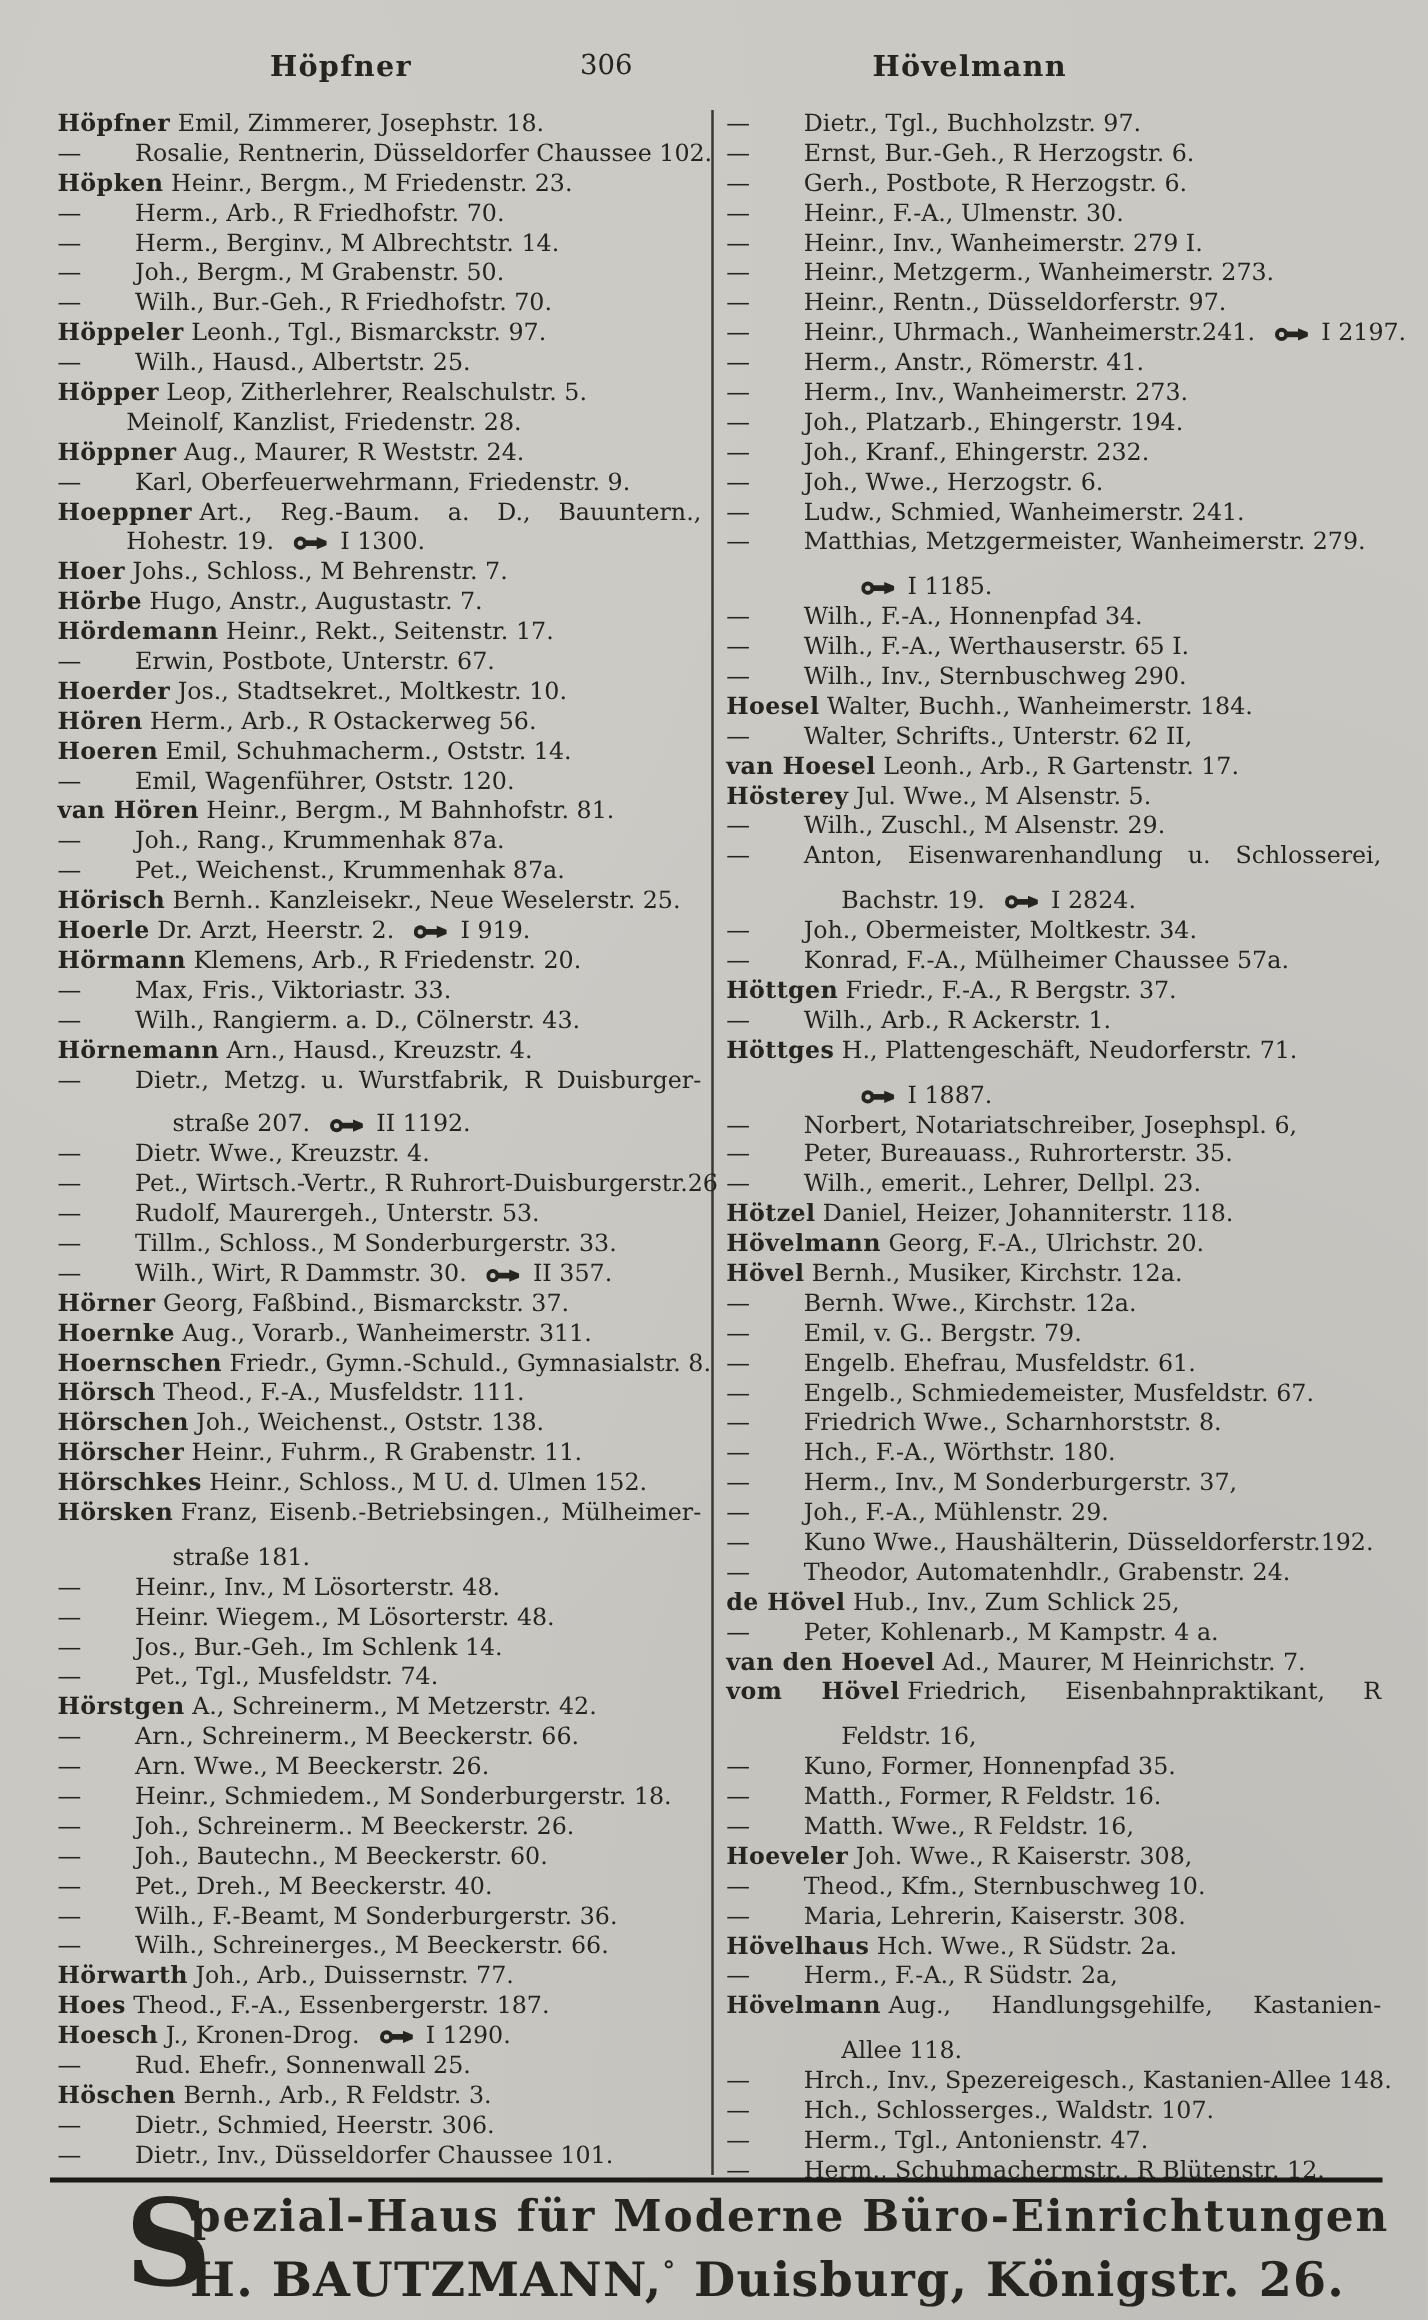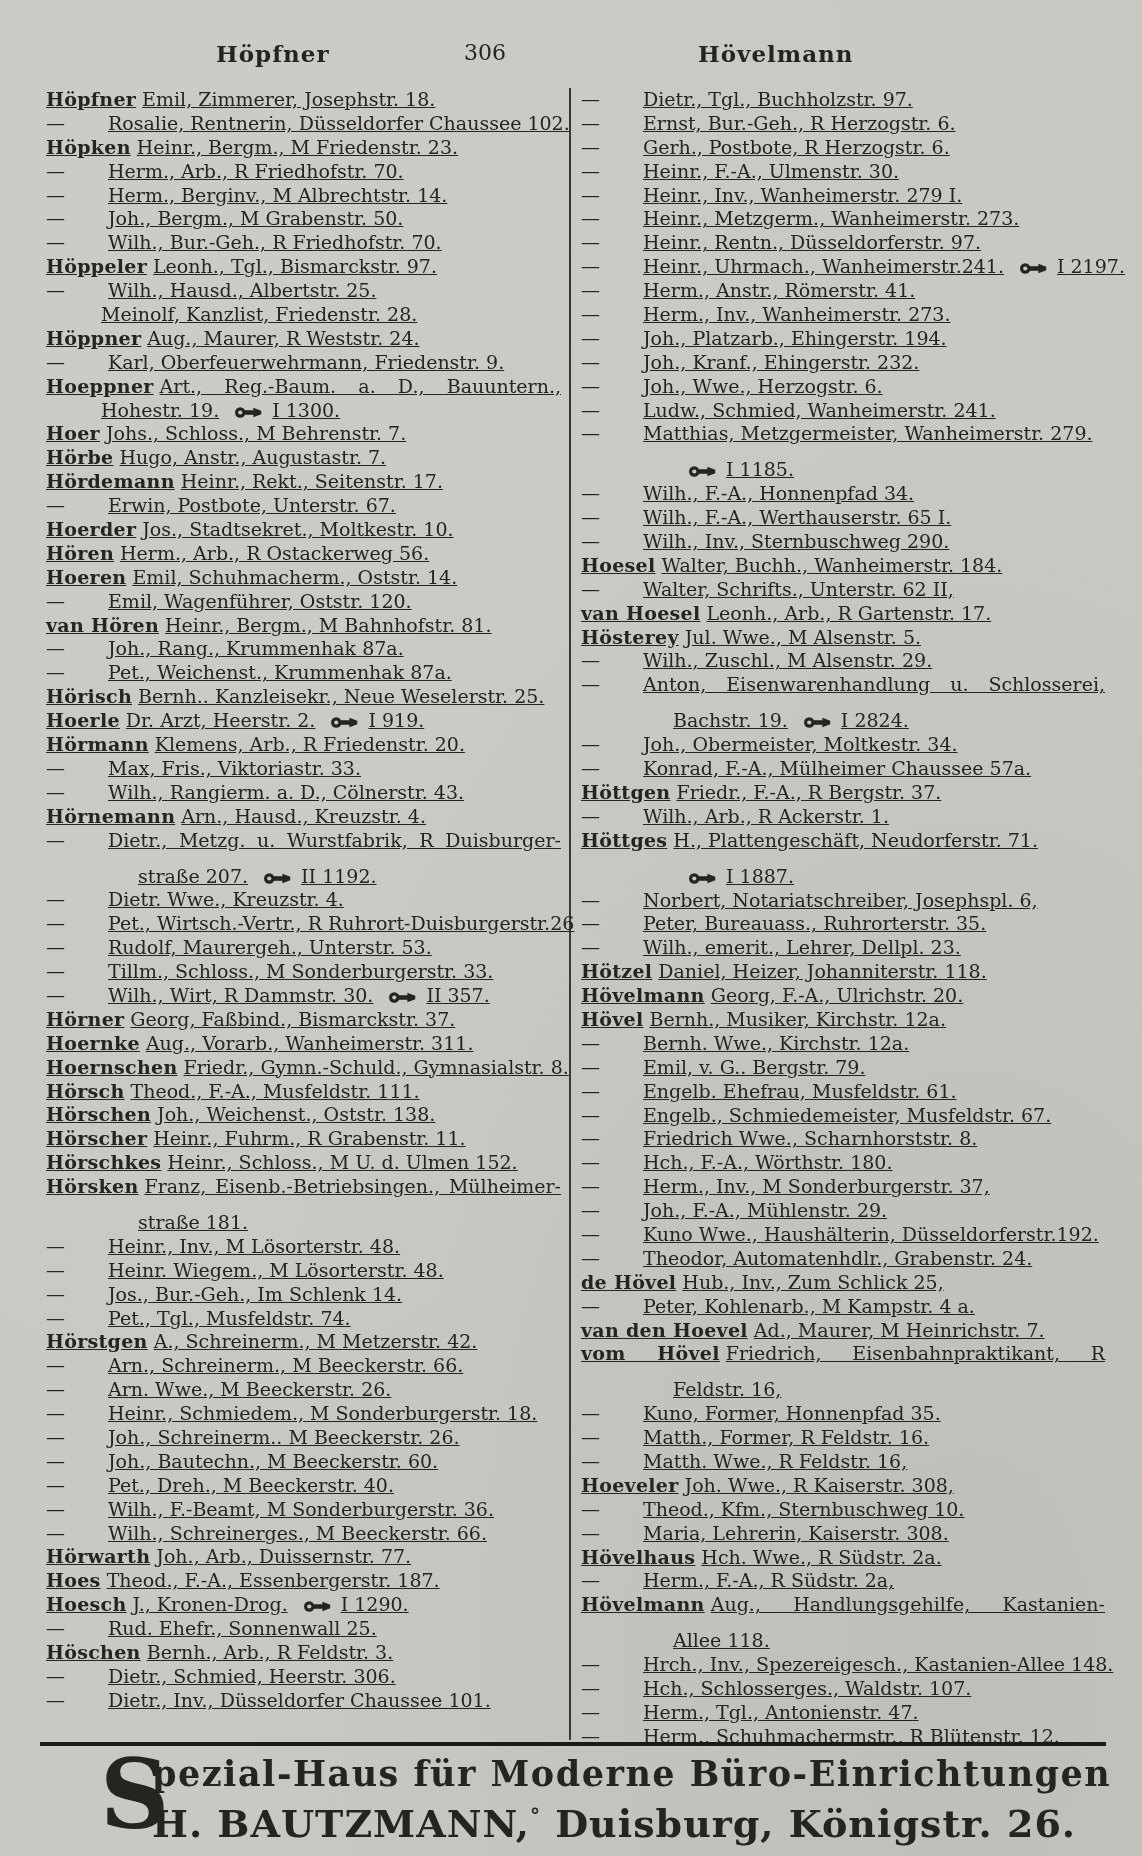--- a/index.html
+++ b/index.html
@@ -13,21 +13,21 @@
     color:#26241f;
   }
   .page{position:absolute;inset:0;}
   
   .header{position:absolute;top:40px;left:0;width:1142px;height:32px;font-size:23px;}
   .hleft{position:absolute;left:216px;font-weight:bold;letter-spacing:1px;}
   .hnum{position:absolute;left:440px;width:90px;text-align:center;font-size:22px;}
   .hright{position:absolute;left:698px;font-weight:bold;letter-spacing:1px;}
   
   .divider{position:absolute;left:569px;top:88px;width:1.5px;height:1652px;background:#3a3833;}
-  .col{position:absolute;top:88px;font-size:19px;line-height:23.9px;text-decoration:underline;}
+  .col{position:absolute;top:88px;font-size:19px;line-height:23.9px;}
   .col-left{left:46px;width:515px;}
   .col-right{left:581px;width:524px;}
   .line{white-space:nowrap;height:23.9px;}
   .line.j{white-space:normal;text-align:justify;text-align-last:justify;}
   .line.i1{padding-left:55px;}
   .line.i2{padding-left:92px;margin-top:12px;}
   .dash{display:inline-block;width:62px;}
   .sn{font-weight:bold;letter-spacing:0.3px;margin-right:6px;}
   .tel{vertical-align:-2px;margin:0 9px 0 16px;}
   
@@ -54,20 +54,21 @@
   <div class="col col-left" id="col-left">
       <div class="line"><span class="sn">Höpfner</span>Emil, Zimmerer, Josephstr. 18.</div>
       <div class="line"><span class="dash">—</span>Rosalie, Rentnerin, Düsseldorfer Chaussee 102.</div>
       <div class="line"><span class="sn">Höpken</span>Heinr., Bergm., M Friedenstr. 23.</div>
       <div class="line"><span class="dash">—</span>Herm., Arb., R Friedhofstr. 70.</div>
       <div class="line"><span class="dash">—</span>Herm., Berginv., M Albrechtstr. 14.</div>
       <div class="line"><span class="dash">—</span>Joh., Bergm., M Grabenstr. 50.</div>
       <div class="line"><span class="dash">—</span>Wilh., Bur.-Geh., R Friedhofstr. 70.</div>
       <div class="line"><span class="sn">Höppeler</span>Leonh., Tgl., Bismarckstr. 97.</div>
       <div class="line"><span class="dash">—</span>Wilh., Hausd., Albertstr. 25.</div>
+      <div class="line"><span class="sn">Höpper</span>Leop, Zitherlehrer, Realschulstr. 5.</div>
       <div class="line i1">Meinolf, Kanzlist, Friedenstr. 28.</div>
       <div class="line"><span class="sn">Höppner</span>Aug., Maurer, R Weststr. 24.</div>
       <div class="line"><span class="dash">—</span>Karl, Oberfeuerwehrmann, Friedenstr. 9.</div>
       <div class="line j"><span class="sn">Hoeppner</span>Art., Reg.-Baum. a. D., Bauuntern.,</div>
       <div class="line i1">Hohestr. 19.<svg viewBox="0 0 32 14" width="28" height="13" class="tel">
           <g fill="#26241f">
             <circle cx="6" cy="7" r="6"></circle>
             <circle cx="6" cy="7" r="2.4" fill="#c9c8c3"></circle>
             <rect x="11" y="4.4" width="11" height="5.2"></rect>
             <path d="M21 1.5 L30 5 L30 9 L21 12.5 Z"></path>

